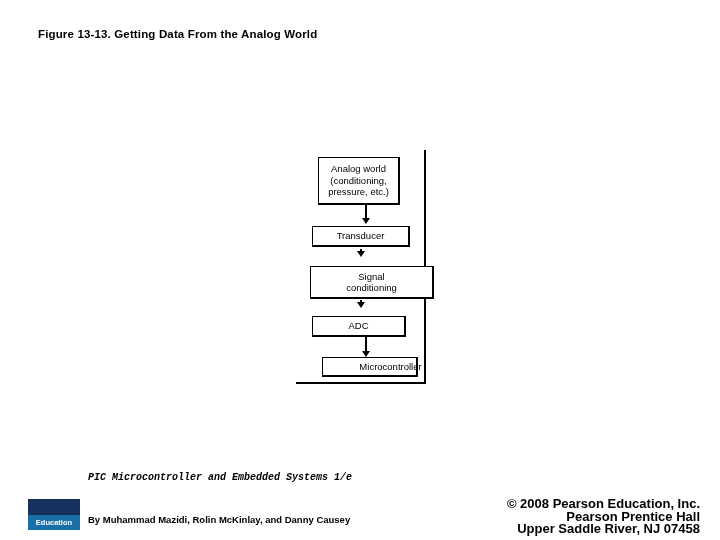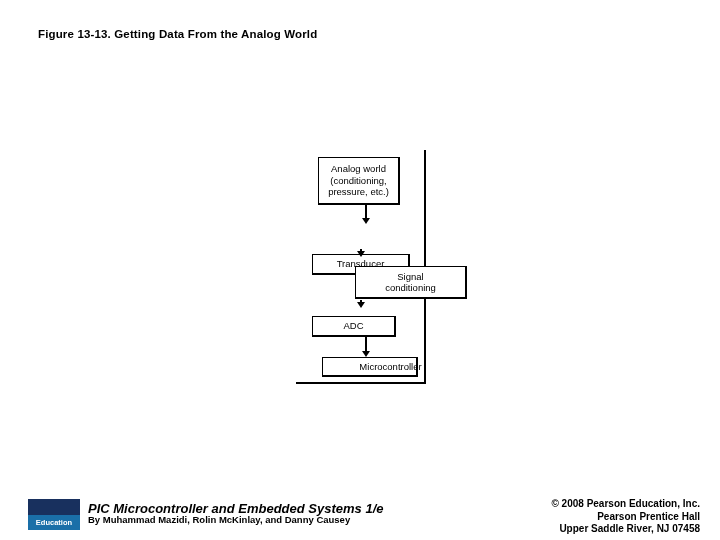--- a/index.html
+++ b/index.html
@@ -77,27 +77,27 @@
     align-items: center;
     justify-content: center;
     padding: 1px 2px;
   }
   .flow-box span { display: block; }
 
   #box-analog-world {
     left: 24px;  top: 7px;  width: 82px;  height: 48px;
   }
   #box-transducer {
-    left: 18px;  top: 76px;  width: 98px;  height: 21px; margin-top: 28px;
+    left: 18px;  top: 76px;  width: 98px;  height: 21px;
   }
   #box-signal-conditioning {
-    left: 16px;  top: 116px; width: 112px; height: 33px; margin-left: 45px;
+    left: 16px;  top: 116px; width: 124px; height: 33px;
   }
   #box-adc {
-    left: 18px;  top: 166px; width: 84px;  height: 21px;
+    left: 18px;  top: 166px; width: 94px;  height: 21px;
   }
   #box-microcontroller {
     left: 28px;  top: 207px; width: 96px;  height: 20px; padding-left: 44px;
   }
 
   
   .arrow {
     position: absolute;
     width: 0;
   }
@@ -173,41 +173,42 @@
     color: #ffffff;
     font-size: 7.5px;
     font-weight: bold;
     text-align: center;
     line-height: 15px;
   }
 
   #footer-book-title {
     position: absolute;
     left: 88px;
-    top: 501px;
-    font-size: 13px;
+    top: 472px;
+    font-size: 10px;
     font-style: italic;
     font-weight: bold;
     white-space: nowrap;
+    font-family: Liberation Mono, monospace;
   }
   #footer-book-authors {
     position: absolute;
     left: 88px;
     top: 514px;
     font-size: 9.5px;
     font-weight: bold;
     white-space: nowrap;
   }
 
   #footer-copyright {
     position: absolute;
     right: 20px;
     top: 498px;
     text-align: right;
-    font-size: 10px;
+    font-size: 13px;
     font-weight: bold;
     line-height: 12.5px;
   }
   #footer-copyright div { white-space: nowrap; }
 </style>
 </head>
 <body>
 
 <div id="slide-title">Figure 13-13. Getting Data From the Analog World</div>
 

